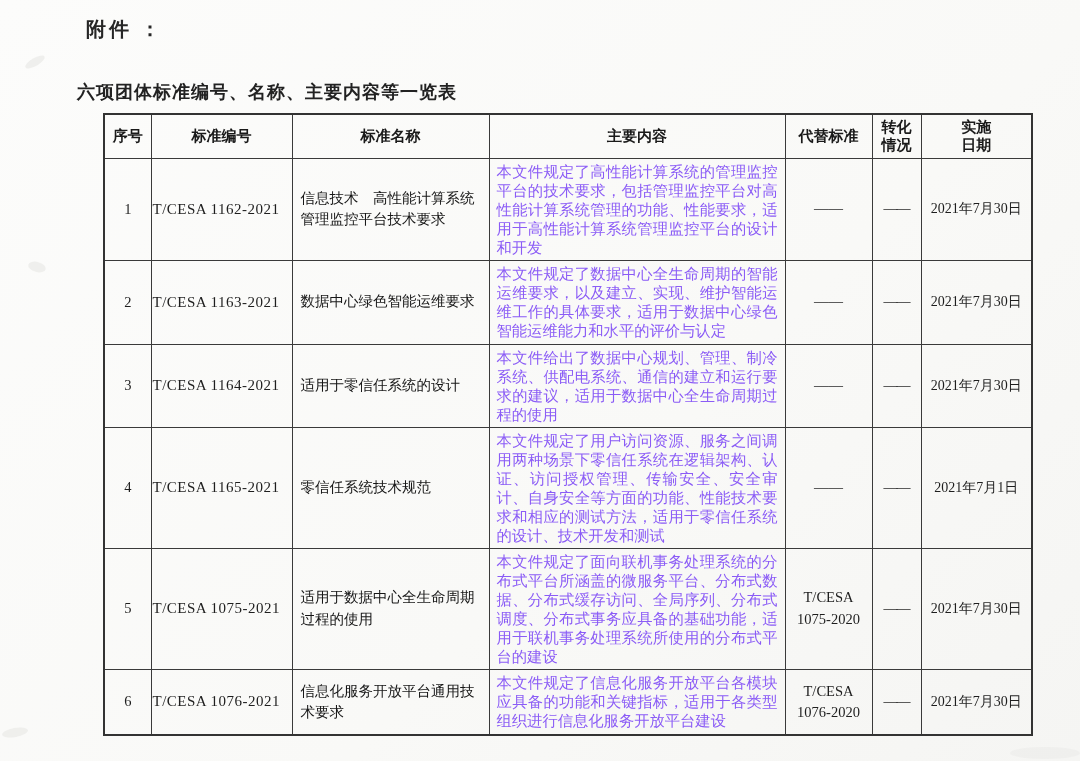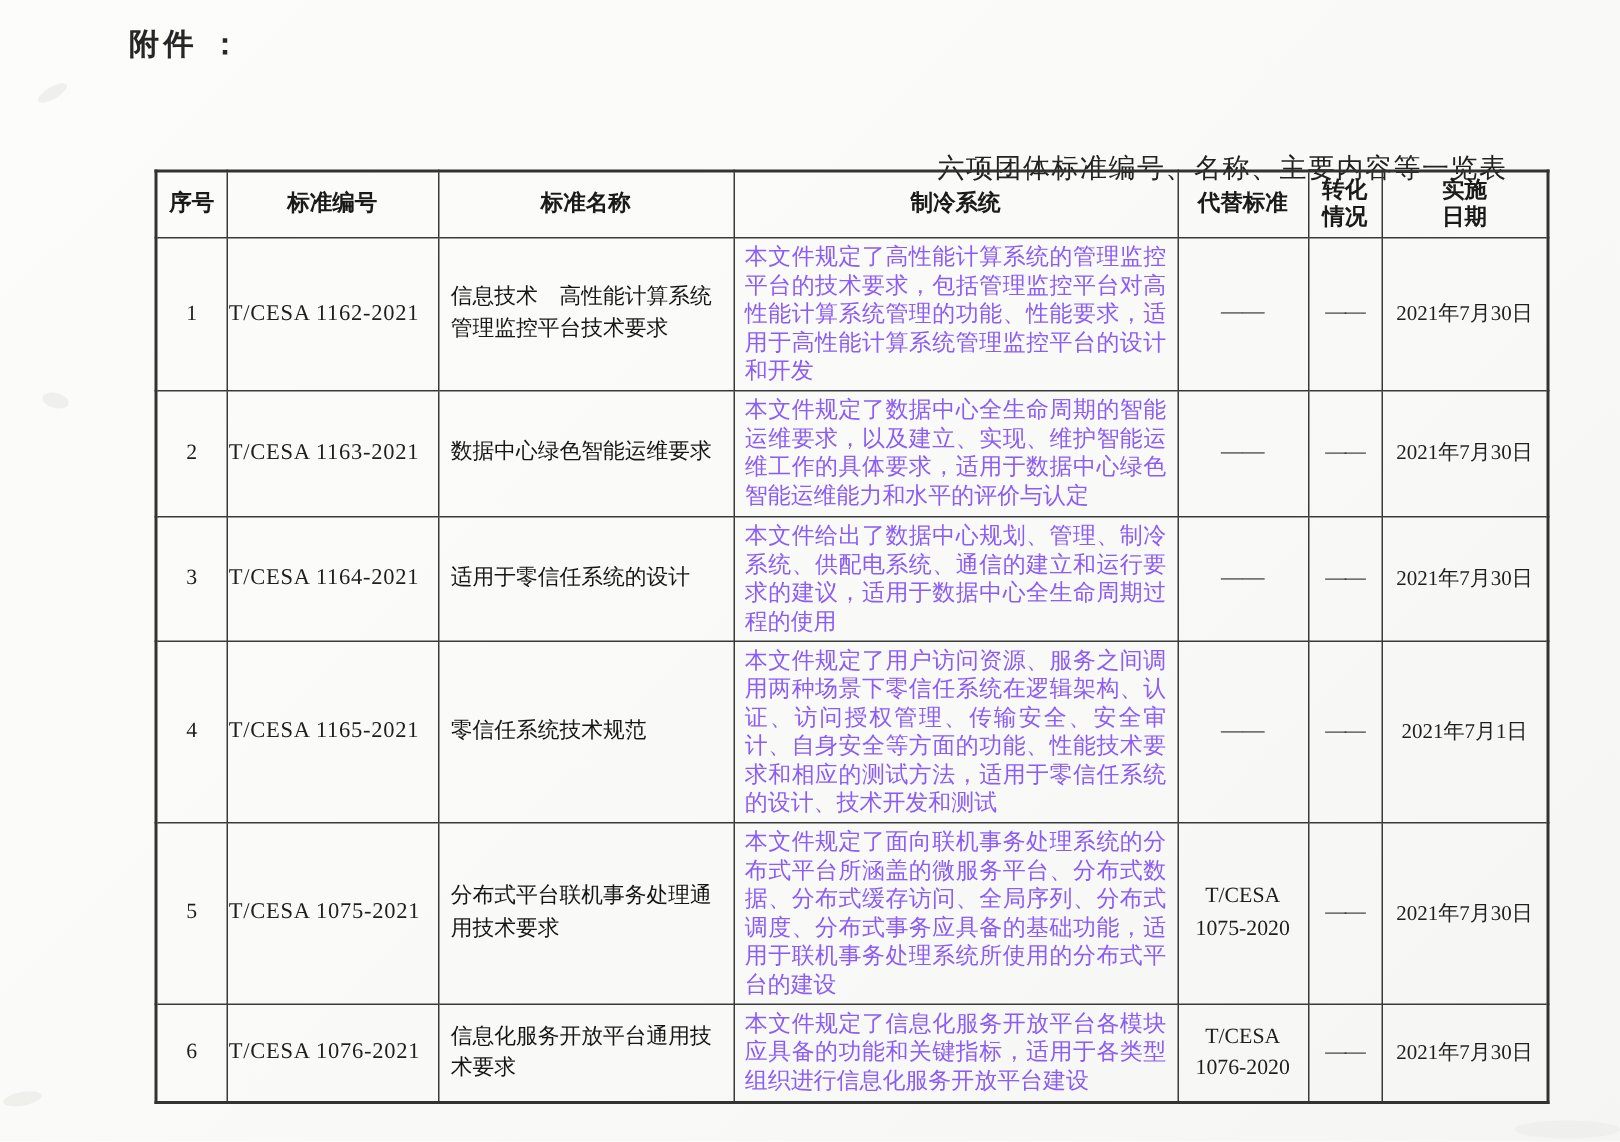--- a/index.html
+++ b/index.html
@@ -32,25 +32,25 @@
     left: 86px;
     top: 16px;
     font-size: 20px;
     font-weight: bold;
     letter-spacing: 3px;
     color: #262626;
   }
   .doc-title {
     position: absolute;
     left: 77px;
-    top: 100px;
+    top: 80px;
     width: 928px;
-    text-align: right;
+    text-align: left;
     font-size: 18px;
-    font-weight: normal;
+    font-weight: bold;
     letter-spacing: 1px;
     color: #222;
   }
   table.standards {
     position: absolute;
     left: 77px;
     top: 113px;
     width: 928px;
     border-collapse: collapse;
     table-layout: fixed;
@@ -106,21 +106,21 @@
     <col style="width:296px">
     <col style="width:87px">
     <col style="width:49px">
     <col style="width:111px">
   </colgroup>
   <thead>
     <tr>
       <th>序号</th>
       <th>标准编号</th>
       <th>标准名称</th>
-      <th>制冷系统</th>
+      <th>主要内容</th>
       <th>代替标准</th>
       <th>转化
 情况</th>
       <th>实施
 日期</th>
     </tr>
   </thead>
   <tbody>
     <tr>
       <td class="c-no">1</td>
@@ -154,21 +154,21 @@
       <td class="c-code">T/CESA 1165-2021</td>
       <td class="c-name">零信任系统技术规范</td>
       <td class="c-content">本文件规定了用户访问资源、服务之间调用两种场景下零信任系统在逻辑架构、认证、访问授权管理、传输安全、安全审计、自身安全等方面的功能、性能技术要求和相应的测试方法，适用于零信任系统的设计、技术开发和测试</td>
       <td class="c-repl">——</td>
       <td class="c-conv">——</td>
       <td class="c-date">2021年7月1日</td>
     </tr>
     <tr>
       <td class="c-no">5</td>
       <td class="c-code">T/CESA 1075-2021</td>
-      <td class="c-name">分布式平台联机事务处理通用技术要求</td>
+      <td class="c-name">适用于数据中心全生命周期过程的使用</td>
       <td class="c-content">本文件规定了面向联机事务处理系统的分布式平台所涵盖的微服务平台、分布式数据、分布式缓存访问、全局序列、分布式调度、分布式事务应具备的基础功能，适用于联机事务处理系统所使用的分布式平台的建设</td>
       <td class="c-repl">T/CESA 1075-2020</td>
       <td class="c-conv">——</td>
       <td class="c-date">2021年7月30日</td>
     </tr>
     <tr>
       <td class="c-no">6</td>
       <td class="c-code">T/CESA 1076-2021</td>
       <td class="c-name">信息化服务开放平台通用技术要求</td>
       <td class="c-content">本文件规定了信息化服务开放平台各模块应具备的功能和关键指标，适用于各类型组织进行信息化服务开放平台建设</td>

